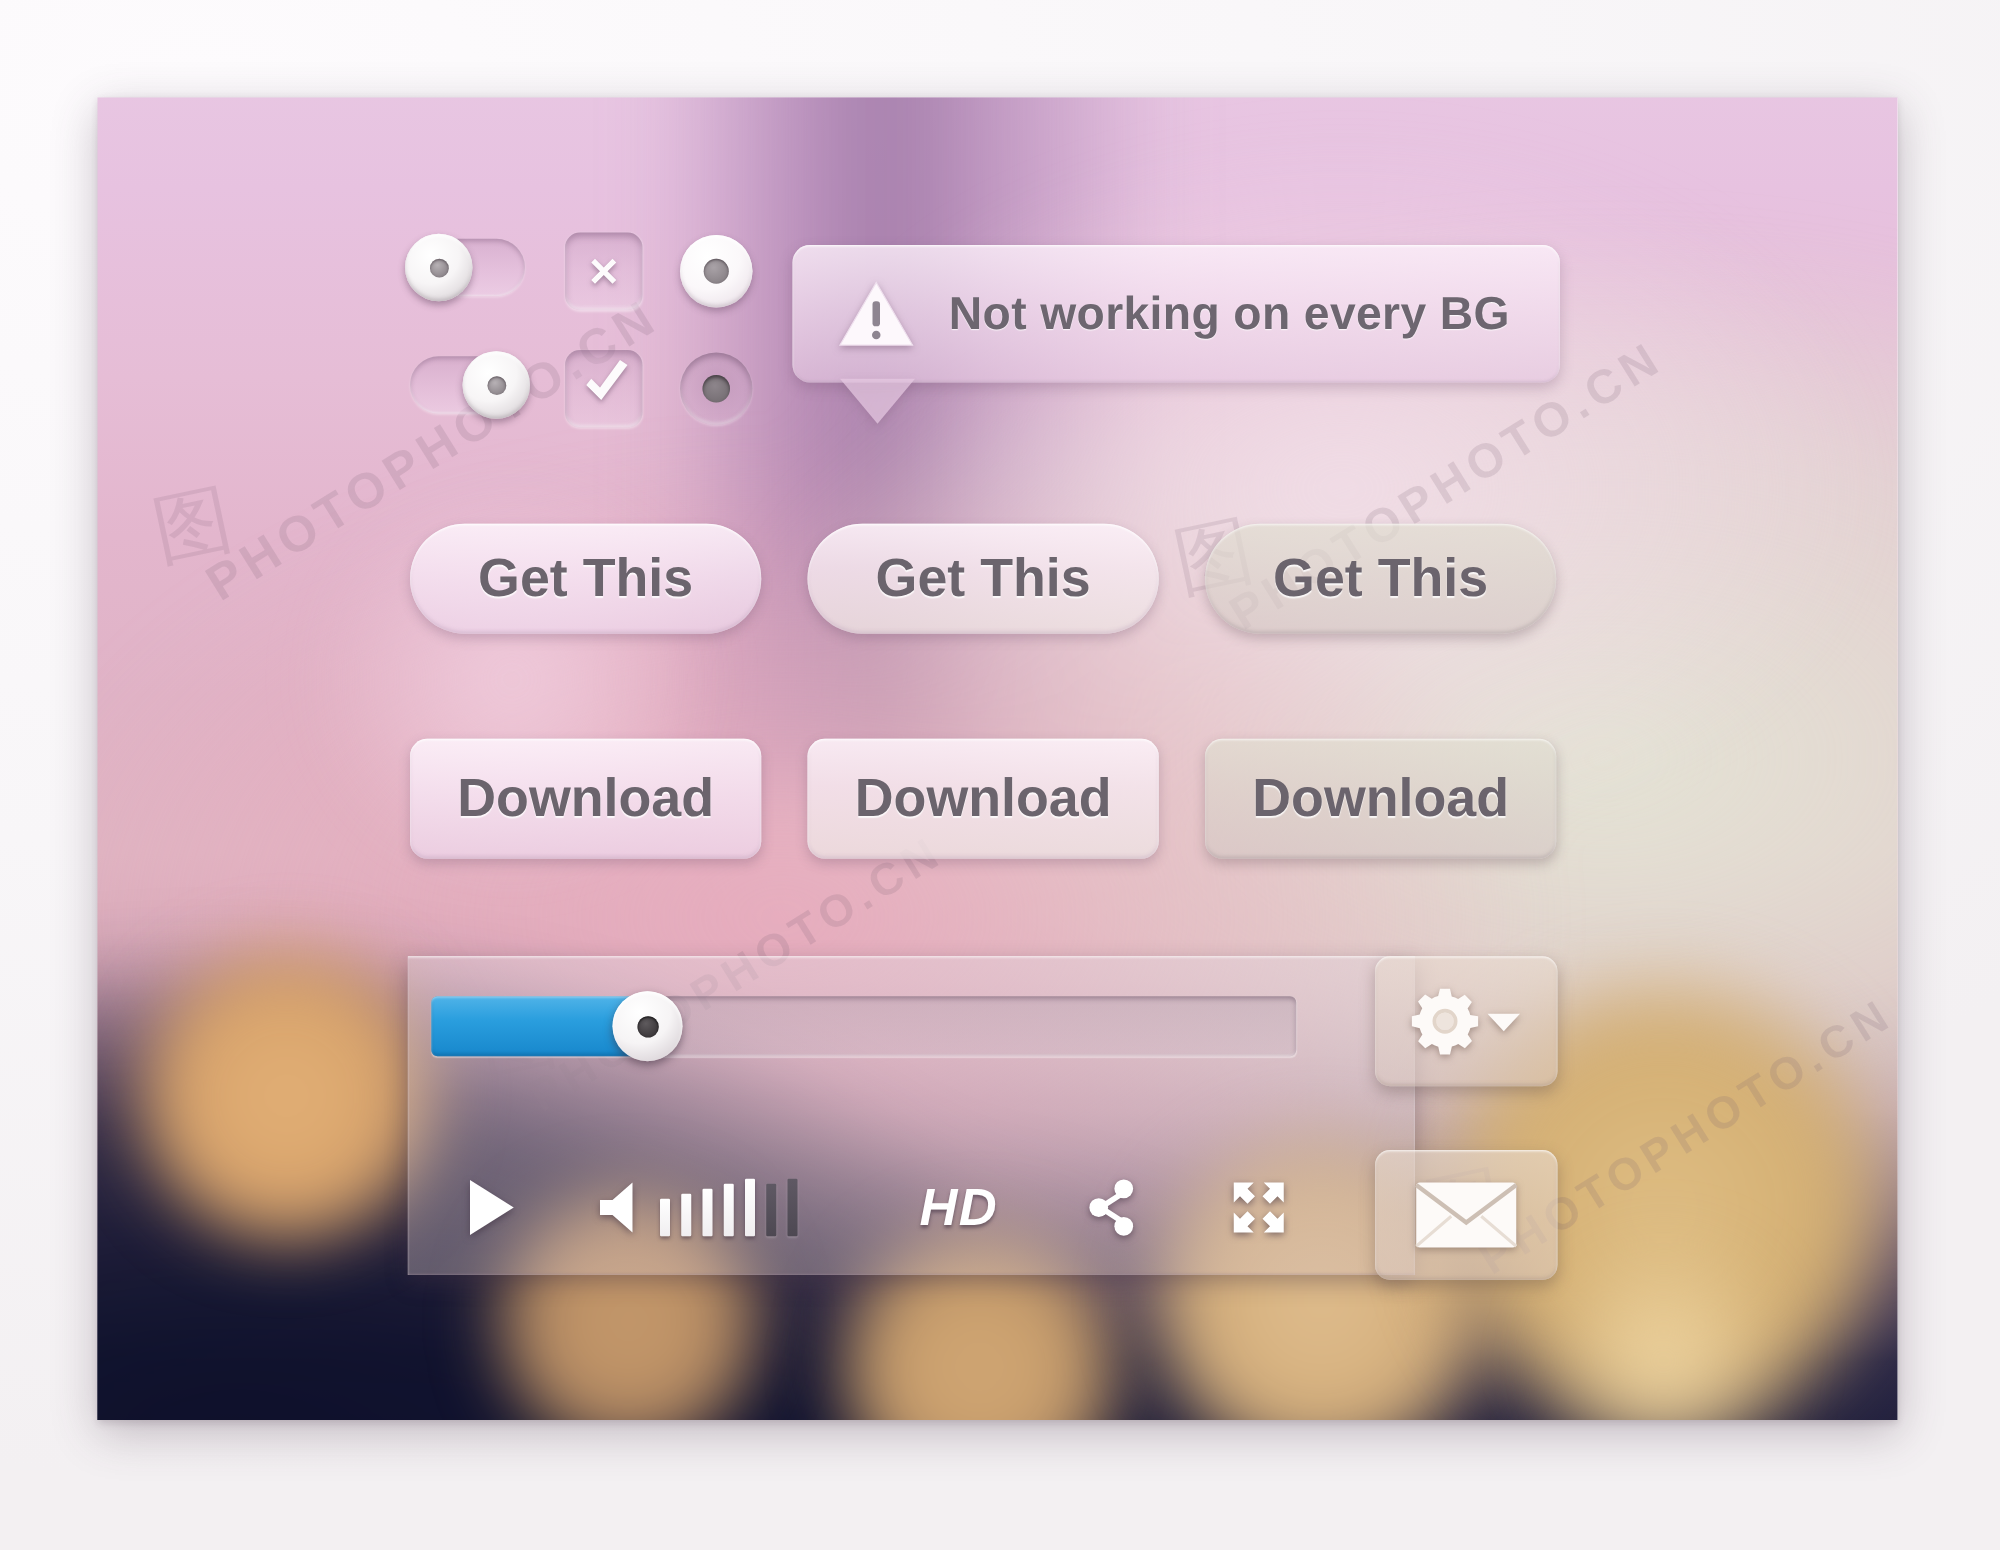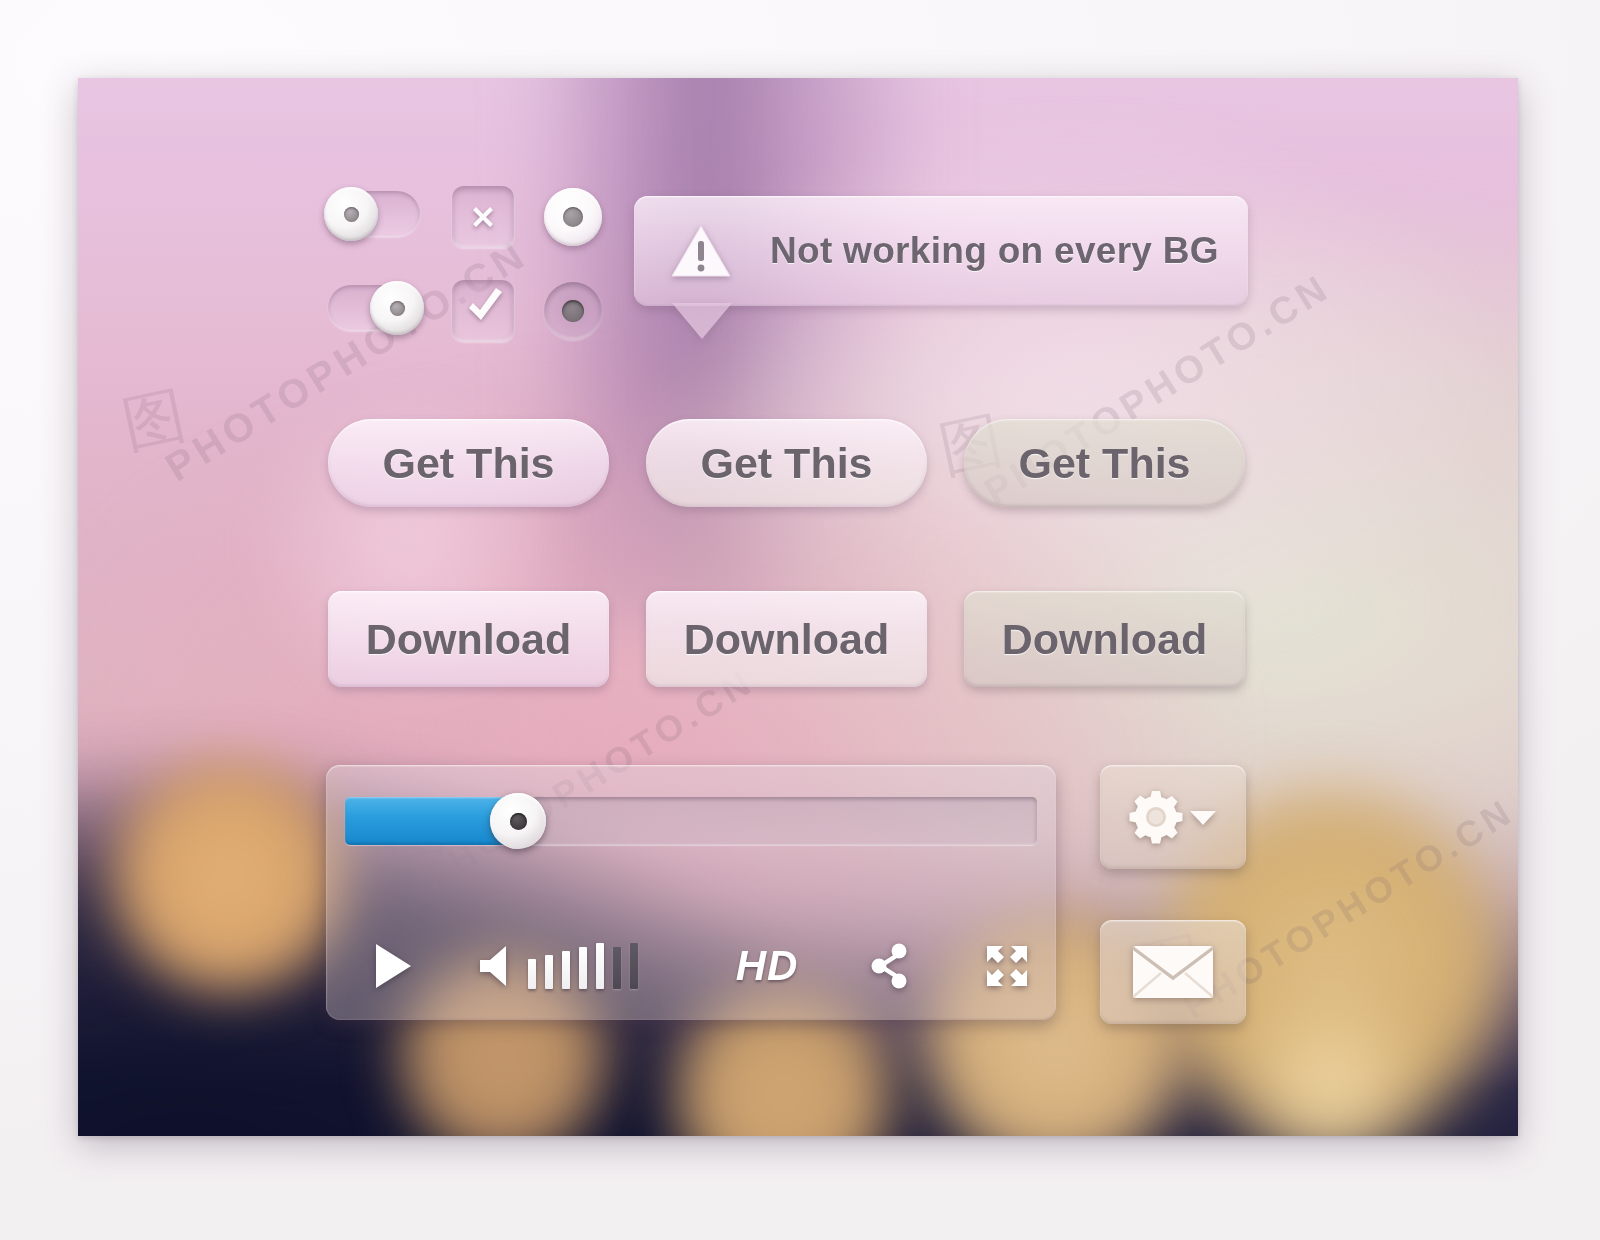--- a/index.html
+++ b/index.html
@@ -144,21 +144,21 @@
     box-shadow:0 4px 10px rgba(110,80,108,.28), inset 0 1px 2px rgba(255,255,255,.9), inset 0 -1px 2px rgba(170,140,168,.35);
     display:flex;align-items:center;padding-left:36px;box-sizing:border-box;
   }
   .tip-arrow{
     position:absolute;left:672px;top:303px;width:0;height:0;
     border-left:30px solid transparent;border-right:30px solid transparent;
     border-top:36px solid rgba(231,203,227,.72);
     filter:drop-shadow(0 3px 4px rgba(110,80,108,.28));
   }
   .tip-text{
-    margin-left:38px;font-size:37px;font-weight:700;color:#6d6670;
+    margin-left:27px;font-size:37px;font-weight:700;color:#6d6670;
     text-shadow:0 1px 1px rgba(255,255,255,.85);letter-spacing:.3px;text-align:center;
   }
 
   
   .btn{
     position:absolute;display:flex;align-items:center;justify-content:center;
     font-size:43px;font-weight:700;color:#6b646d;
     text-shadow:0 1px 1px rgba(255,255,255,.85);
     box-sizing:border-box;
   }
@@ -173,21 +173,21 @@
     background:linear-gradient(180deg, rgba(252,241,248,.90) 0%, rgba(246,233,240,.82) 40%, rgba(237,226,226,.80) 100%);
     box-shadow:0 4px 9px rgba(115,85,112,.30), inset 0 1px 2px rgba(255,255,255,.95), inset 0 -2px 3px rgba(180,150,178,.30);
   }
   .sty-c{
     background:linear-gradient(180deg, rgba(225,222,209,.72) 0%, rgba(219,212,203,.66) 45%, rgba(214,201,198,.66) 100%);
     box-shadow:0 4px 9px rgba(110,88,96,.32), inset 0 1px 2px rgba(255,255,255,.75), inset 0 -2px 3px rgba(150,138,140,.35);
   }
 
   
   .player{
-    position:absolute;left:326px;top:765px;width:730px;height:255px;border-radius:14px;
+    position:absolute;left:326px;top:765px;width:806px;height:255px;border-radius:0;
     background:linear-gradient(180deg, rgba(226,214,222,.40) 0%, rgba(210,196,206,.34) 45%, rgba(214,196,198,.38) 100%);
     box-shadow:0 6px 16px rgba(70,52,70,.35), inset 0 1px 2px rgba(255,255,255,.70), inset 0 -1px 2px rgba(140,118,138,.35);
     box-sizing:border-box;
   }
   .track{
     position:absolute;left:19px;top:32px;width:692px;height:48px;border-radius:5px;
     background:linear-gradient(180deg, rgba(178,160,174,.38) 0%, rgba(206,188,200,.30) 100%);
     box-shadow:inset 0 2px 4px rgba(90,66,88,.45), inset 0 -1px 2px rgba(255,255,255,.45), 0 1px 1px rgba(255,255,255,.4);
     box-sizing:border-box;
   }

